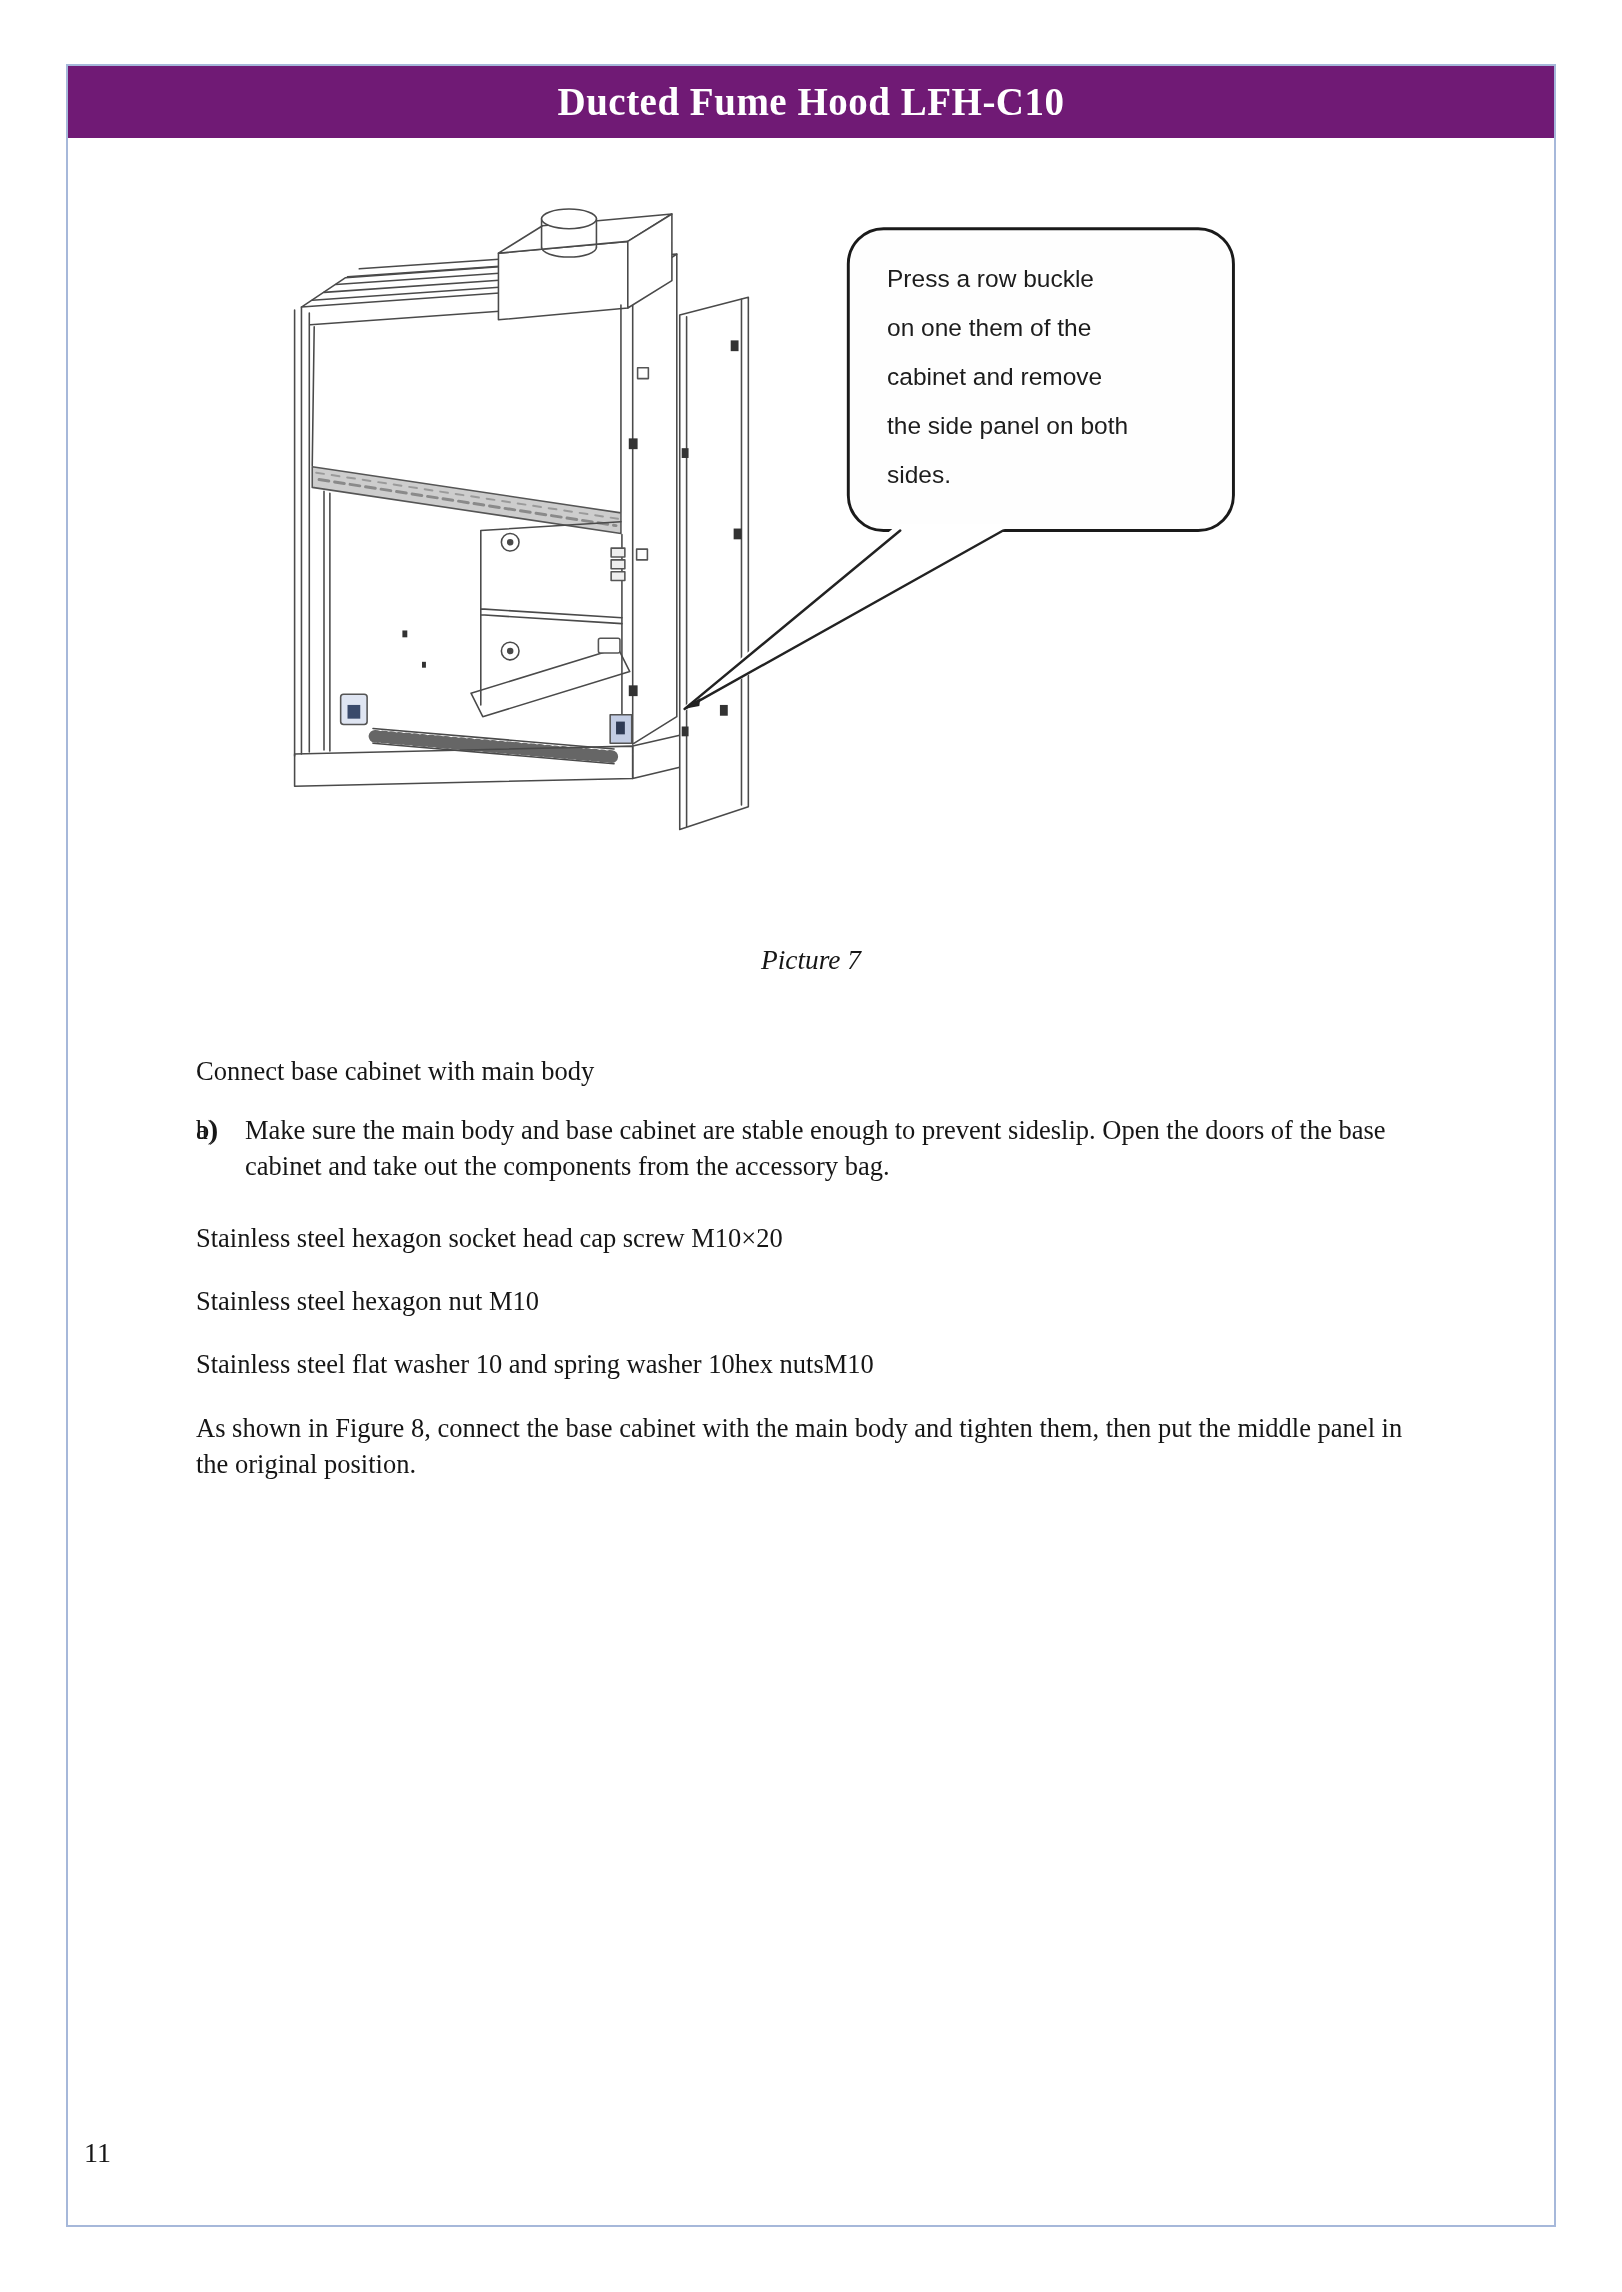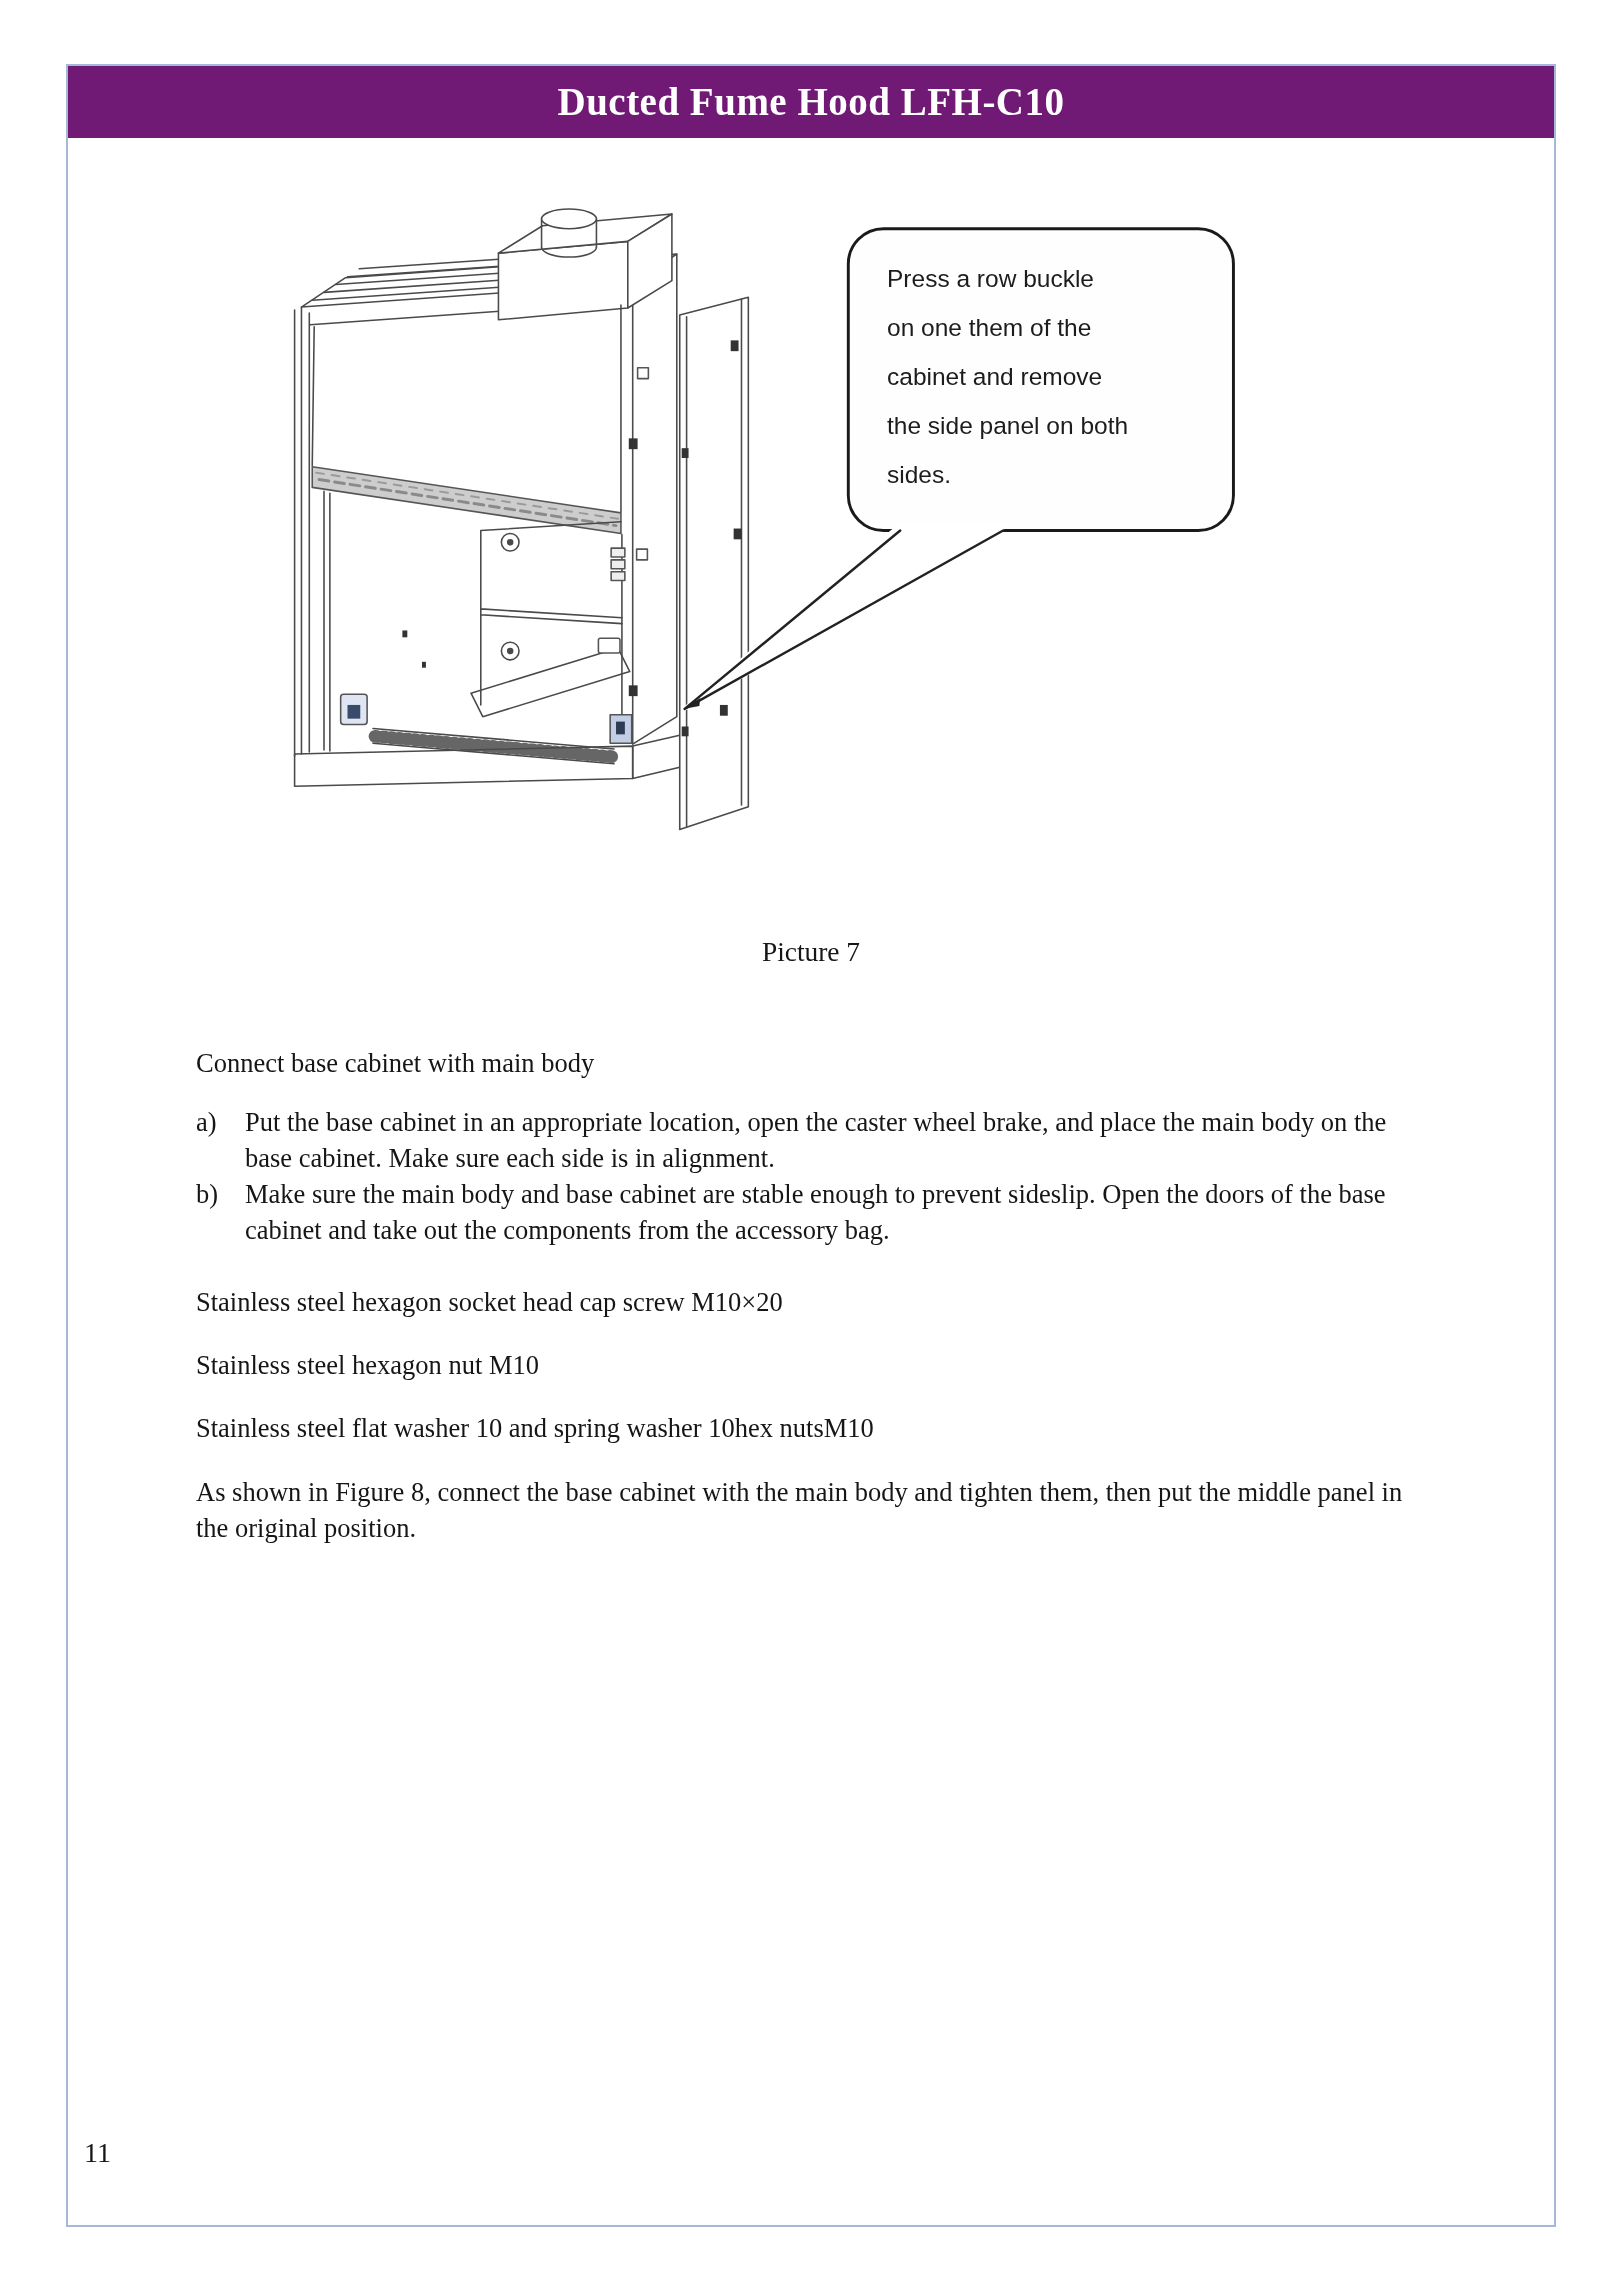--- a/index.html
+++ b/index.html
@@ -19,21 +19,21 @@
     font-family:"Liberation Serif",serif;letter-spacing:0.5px;
   }
   .figure-area{position:relative;height:792px;}
   .figure-area svg{position:absolute;left:158px;top:9.8px;}
   .bubble-text{
     position:absolute;left:819px;top:116px;width:333px;
     font-family:"Liberation Sans",sans-serif;font-size:24.5px;color:#1c1c1c;
   }
   .bubble-text div{line-height:49px;white-space:nowrap;}
   .caption{
-    text-align:center;font-size:27.4px;line-height:36px;margin:4px;
+    text-align:center;font-size:27.4px;line-height:36px;margin:12px;font-style:italic;
   }
   .body-col{
     margin:75px 123px 0 128px;font-size:26.5px;line-height:36px;
   }
   .heading{margin:0 0 22.5px 0;}
   .li{position:relative;padding-left:49px;margin:0;}
   .li .marker{position:absolute;left:0;top:0;}
   .para{margin:27.4px 0 0 0;}
   .para.first{margin-top:36px;}
   .pageno{
@@ -137,21 +137,20 @@
     </div>
   </div>
 
   <div class="caption">Picture 7</div>
 
   <div class="body-col">
     <p class="heading">Connect base cabinet with main body</p>
 
     <div class="li">
       <span class="marker">a)</span>
-      <span>Put the base cabinet in an appropriate location, open the caster wheel brake, and place the main body on the base cabinet. Make sure each side is in alignment.</span>
     </div>
     <div class="li">
       <span class="marker">b)</span>
       <span>Make sure the main body and base cabinet are stable enough to prevent sideslip. Open the doors of the base cabinet and take out the components from the accessory bag.</span>
     </div>
 
     <p class="para first">Stainless steel hexagon socket head cap screw M10×20</p>
     <p class="para">Stainless steel hexagon nut M10</p>
     <p class="para">Stainless steel flat washer 10 and spring washer 10hex nutsM10</p>
     <p class="para">As shown in Figure 8, connect the base cabinet with the main body and tighten them, then put the middle panel in the original position.</p>

